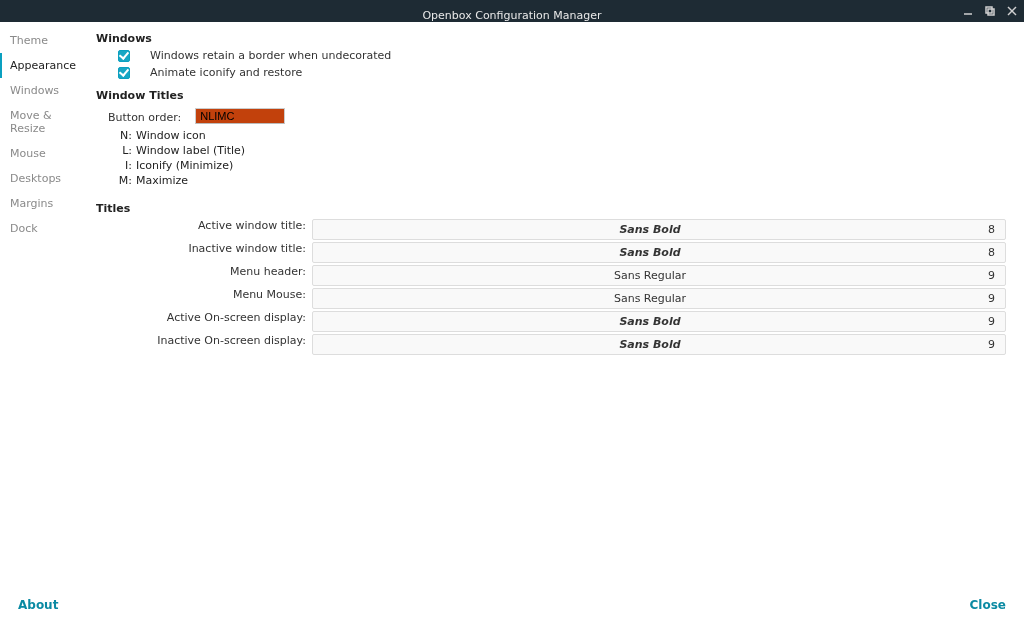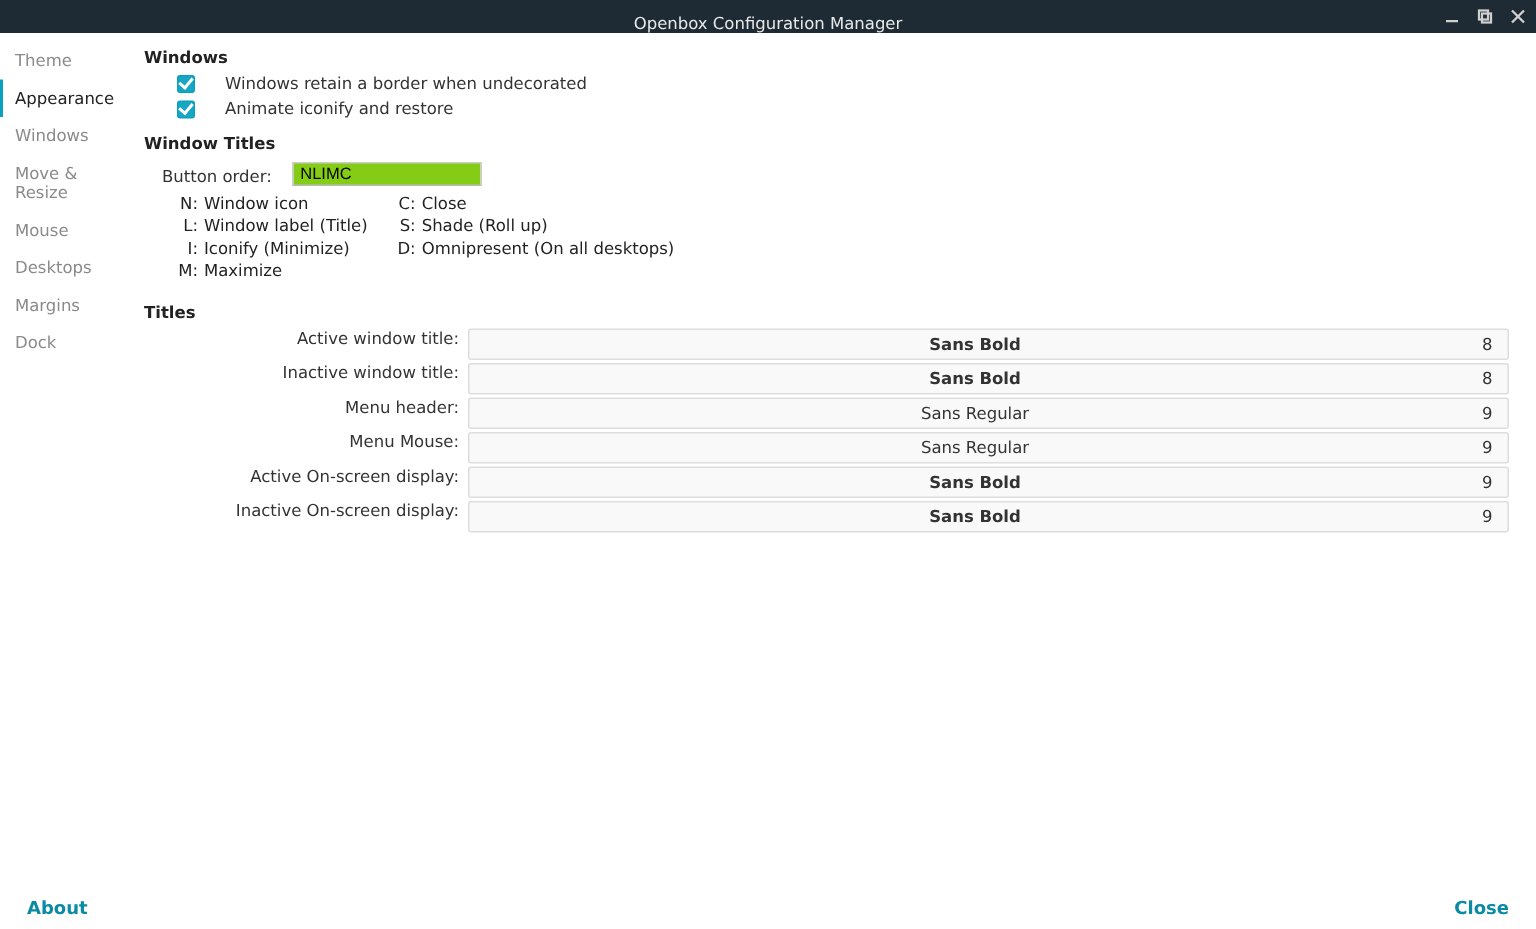--- a/index.html
+++ b/index.html
@@ -13,30 +13,30 @@
   .sidebar .item { padding: 6px 10px; color: #8a8a8a; cursor: pointer; font-size: 11px; }
   .sidebar .item.active { color: #222; border-left: 2px solid #0aa0c0; background: #fff; padding-left: 8px; }
   .content { flex: 1; padding: 8px 14px 8px 6px; overflow: auto; }
   .section-title { font-weight: 700; color: #222; font-size: 11px; margin: 2px 0 4px 0; }
   .check-row { display: flex; align-items: center; gap: 20px; margin: 4px 0 4px 22px; font-size: 11px; color: #333; }
   .check-row input[type=checkbox] { appearance: none; width: 12px; height: 12px; border: 1px solid #0aa0c0; border-radius: 2px; display: inline-flex; align-items: center; justify-content: center; background: #fff; cursor: pointer; }
   .check-row input[type=checkbox]:checked { background: #18a6c4; }
   .check-row input[type=checkbox]:checked::after { content: ""; width: 4px; height: 7px; border: solid #fff; border-width: 0 2px 2px 0; transform: rotate(40deg); margin-top: -2px; }
   .wt-block { margin-top: 10px; }
   .order-row { display: flex; align-items: flex-end; gap: 14px; margin: 6px 0 4px 12px; font-size: 11px; }
-  .order-row input { width: 126px; padding: 1px 4px; font-size: 11px; border: 1px solid #ccc; border-bottom: 1px solid #bbb; background: #84cc16; }
+  .order-row input { width: 90px; padding: 1px 4px; font-size: 11px; border: 1px solid #ccc; border-bottom: 1px solid #bbb; background: #c2410c; }
   .legend { display: flex; gap: 18px; margin: 4px 0 0 22px; font-size: 11px; color: #222; }
   .legend .col { line-height: 15px; }
   .legend .k { display: inline-block; width: 14px; text-align: right; margin-right: 4px; }
   .fonts-block { margin-top: 14px; }
   .font-row { display: flex; align-items: flex-start; margin: 2px 0; }
   .font-row .label { width: 216px; text-align: right; padding-right: 6px; font-size: 11px; color: #333; }
   .font-row .btn { flex: 1; display: flex; align-items: center; justify-content: space-between; border: 1px solid #ddd; background: #f9f9f9; border-radius: 2px; padding: 3px 10px; cursor: pointer; font-size: 11px; margin-right: 4px; }
   .font-row .btn .name { flex: 1; text-align: center; }
-  .font-row .btn.bold .name { font-weight: 700; }
+  .font-row .btn.bold .name { font-weight: 700; font-style: italic; }
   .font-row .btn .size { width: 18px; text-align: right; color: #333; }
   .footer { height: 28px; display: flex; align-items: center; justify-content: space-between; padding: 0 18px; font-size: 12px; }
   .footer .link { color: #0a8aa3; font-weight: 600; cursor: pointer; }
 </style>
 </head>
 <body>
 
 <div class="titlebar">
   <span>Openbox Configuration Manager</span>
   <div class="controls">
@@ -90,25 +90,20 @@
         <span>Button order:</span>
         <input type="text" value="NLIMC" style="">
       </div>
       <div class="legend">
         <div class="col">
           <div><span class="k">N:</span><span>Window icon</span></div>
           <div><span class="k">L:</span><span>Window label (Title)</span></div>
           <div><span class="k">I:</span><span>Iconify (Minimize)</span></div>
           <div><span class="k">M:</span><span>Maximize</span></div>
         </div>
-        <div class="col">
-          <div><span class="k">C:</span><span>Close</span></div>
-          <div><span class="k">S:</span><span>Shade (Roll up)</span></div>
-          <div><span class="k">D:</span><span>Omnipresent (On all desktops)</span></div>
-        </div>
       </div>
     </div>
 
     <div class="fonts-block">
       <div class="section-title">Titles</div>
 
       <div class="font-row">
         <div class="label">Active window title:</div>
         <div class="btn bold">
           <span class="name">Sans Bold</span>

